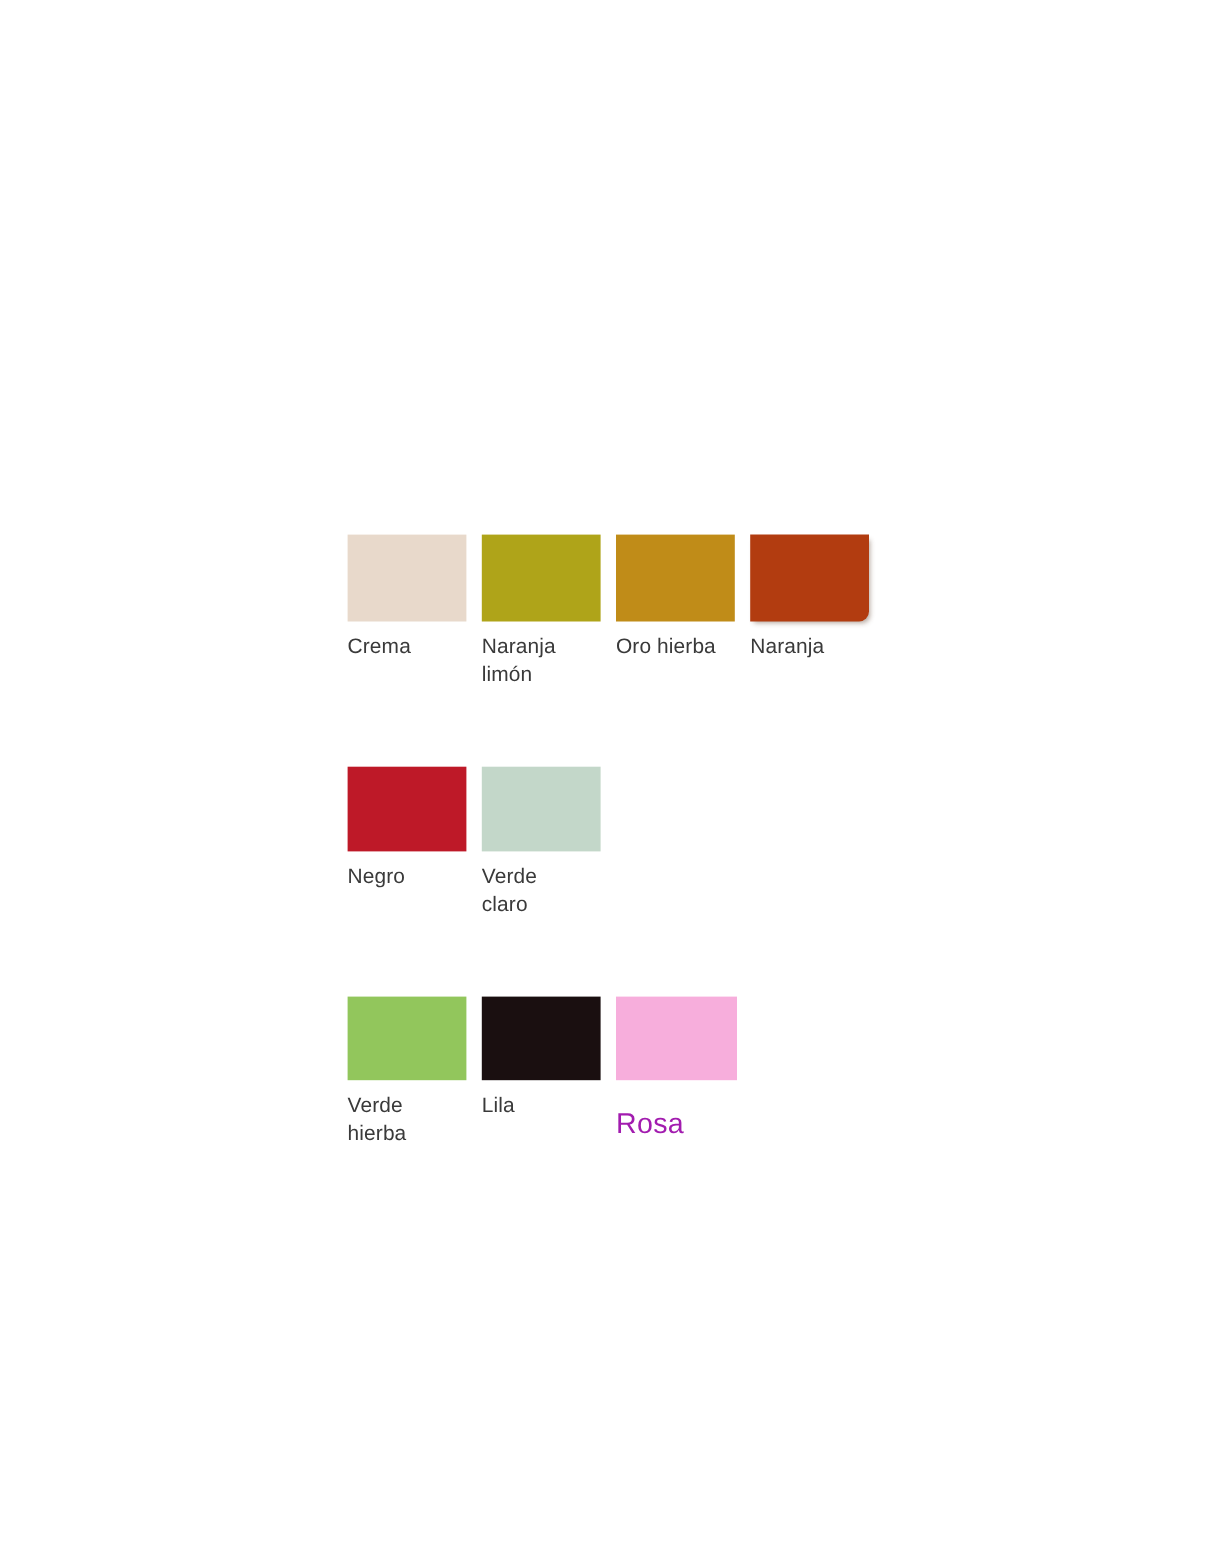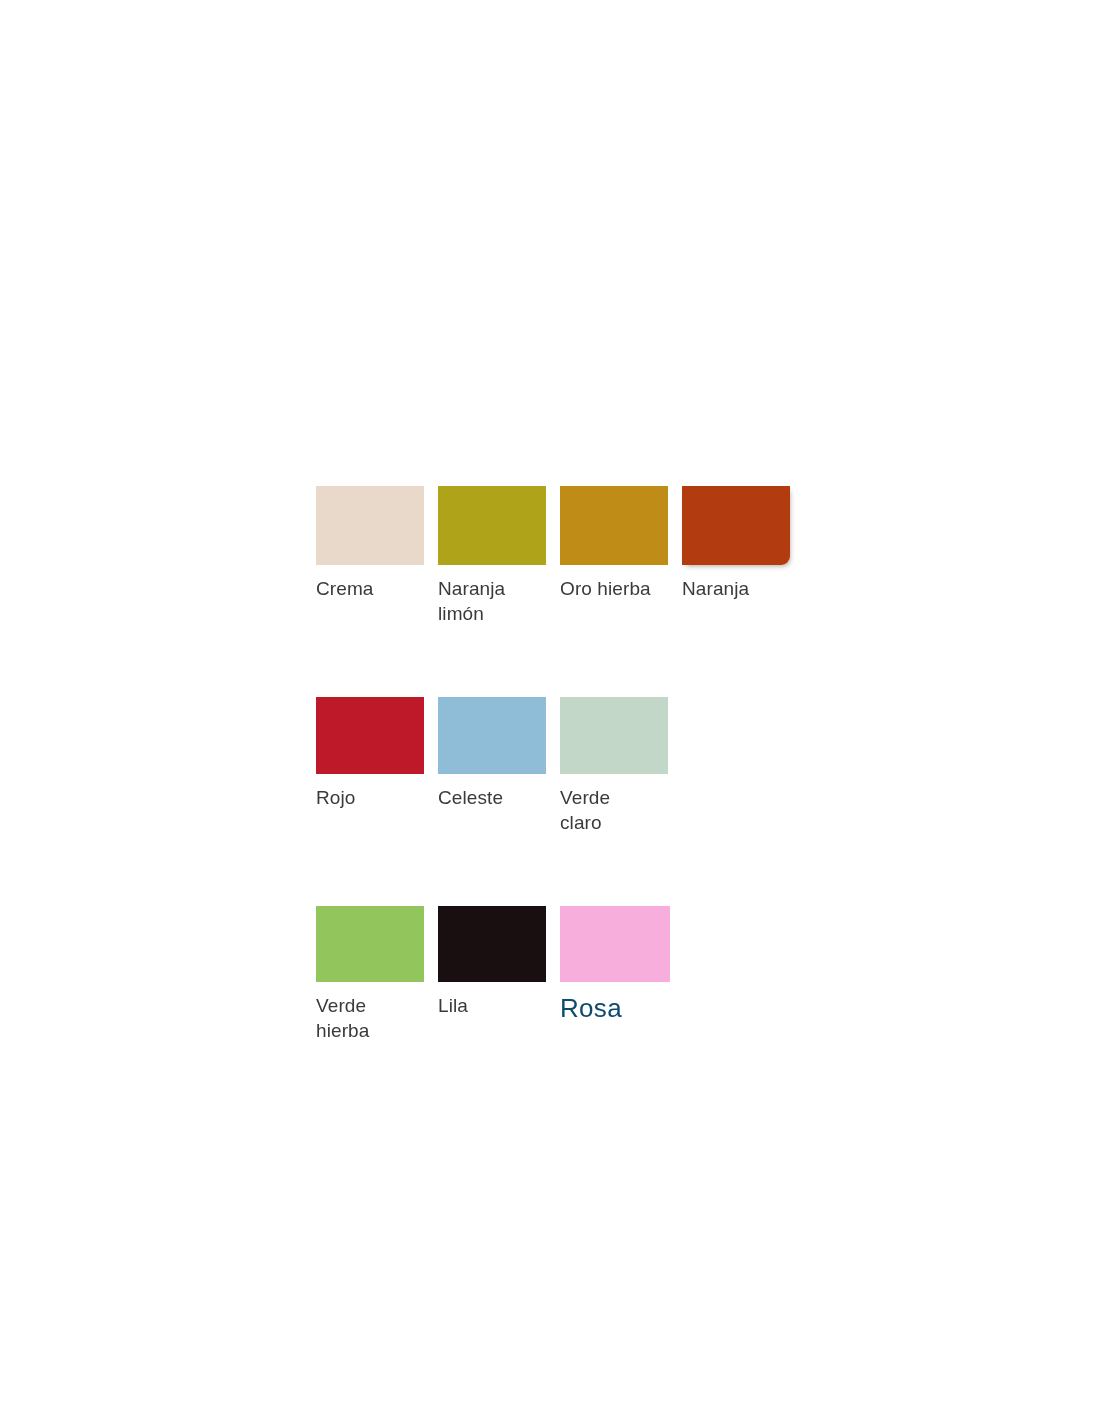--- a/index.html
+++ b/index.html
@@ -71,22 +71,22 @@
     color: #3a3a3a;
     letter-spacing: 0.1px;
     white-space: pre-line;
     font-family: Liberation Sans, sans-serif;
   }
 
   
   .label-emphasis {
     font-size: 26px;
     line-height: 30px;
-    color: #0c4a6e;
-    margin-top: 11px;
+    color: #a21caf;
+    margin-top: 24px;
     letter-spacing: 0.3px;
   }
 </style>
 </head>
 <body>
 
 <div id="swatch-chart">
 
   <div class="swatch-row row-1">
     <div class="swatch-cell">
@@ -104,25 +104,21 @@
     </div>
     <div class="swatch-cell">
       <span class="swatch-chip chip-rounded" style="background-color: rgb(178, 60, 16);"></span>
       <div class="swatch-label">Naranja</div>
     </div>
   </div>
 
   <div class="swatch-row row-2">
     <div class="swatch-cell">
       <span class="swatch-chip" style="background-color: rgb(190, 25, 40);"></span>
-      <div class="swatch-label">Rojo</div>
-    </div>
-    <div class="swatch-cell">
-      <span class="swatch-chip" style="background-color: rgb(143, 189, 216);"></span>
-      <div class="swatch-label">Celeste</div>
+      <div class="swatch-label">Negro</div>
     </div>
     <div class="swatch-cell">
       <span class="swatch-chip" style="background-color: rgb(195, 215, 201);"></span>
       <div class="swatch-label">Verde
 claro</div>
     </div>
   </div>
 
   <div class="swatch-row row-3">
     <div class="swatch-cell">

